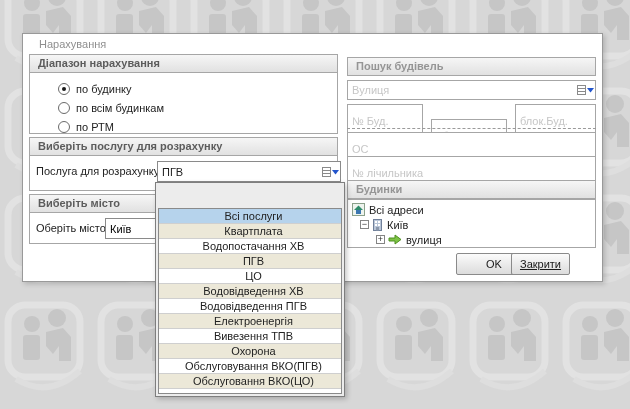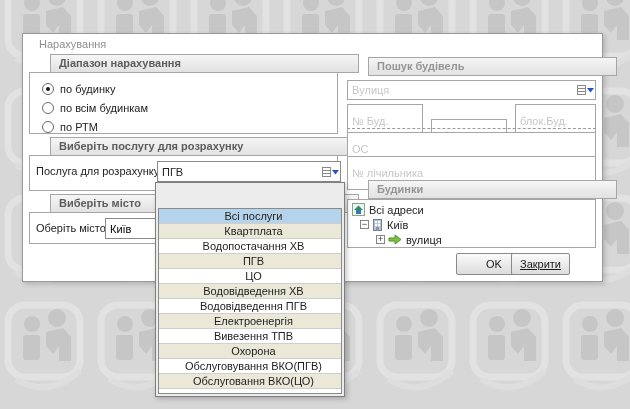--- a/index.html
+++ b/index.html
@@ -11,27 +11,27 @@
   .wm-layer { position:absolute; inset:0; z-index:0; }
   .wm { position:absolute; display:block; }
 
   
   .dialog { position:absolute; left:22px; top:33px; width:581px; height:249px;
             background:#ffffff; border:1px solid #999; box-shadow:2px 2px 5px rgba(0,0,0,.18); z-index:1; }
   .dlg-title { position:absolute; left:8px; top:4px; color:#8f8f8f; font-size:11px;margin-left:8px; }
 
   .group-hd { position:absolute; height:19px; line-height:17px; padding-left:8px;
               background:linear-gradient(#f6f6f6,#e1e1e1); border:1px solid #a6a6a6;
-              font-weight:bold; color:#5c5c5c;margin-left:21px; }
+              font-weight:bold; color:#5c5c5c; }
   .group-hd.disabled { color:#959595; }
   .group-bd { position:absolute; background:#fff; border:1px solid #a6a6a6; }
 
   
   .hd-range   { left:6px;  top:20px;  width:309px; }
-  .bd-range   { left:6px;  top:38px;  width:309px; height:62px; padding:6px 0 0 12px; }
+  .bd-range   { left:6px;  top:38px;  width:309px; height:62px; padding:6px 0 0 28px; }
   .hd-service { left:6px;  top:103px; width:309px; }
   .bd-service { left:6px;  top:121px; width:309px; height:36px; }
   .hd-city    { left:6px;  top:160px; width:309px; }
   .bd-city    { left:6px;  top:178px; width:309px; height:32px; }
 
   .radio-row { display:flex; align-items:center; height:19px; cursor:default; }
   .radio { width:12px; height:12px; border:1px solid #6a6a6a; border-radius:50%;
            background:#fff; margin-right:6px; position:relative; flex:0 0 auto; }
   .radio.checked::after { content:""; position:absolute; left:3px; top:3px; width:4px; height:4px;
            border-radius:50%; background:#1a1a1a; }

